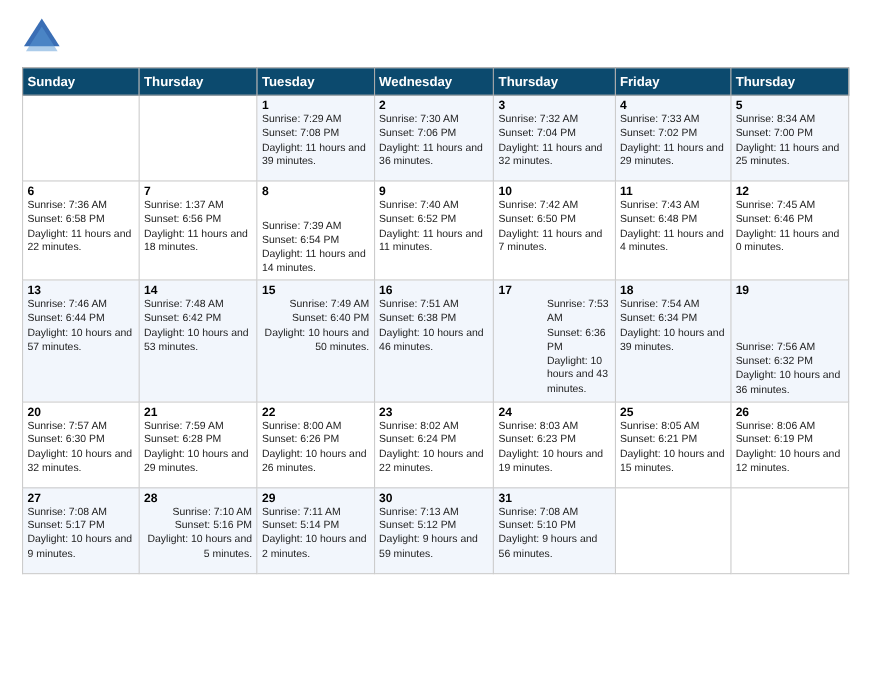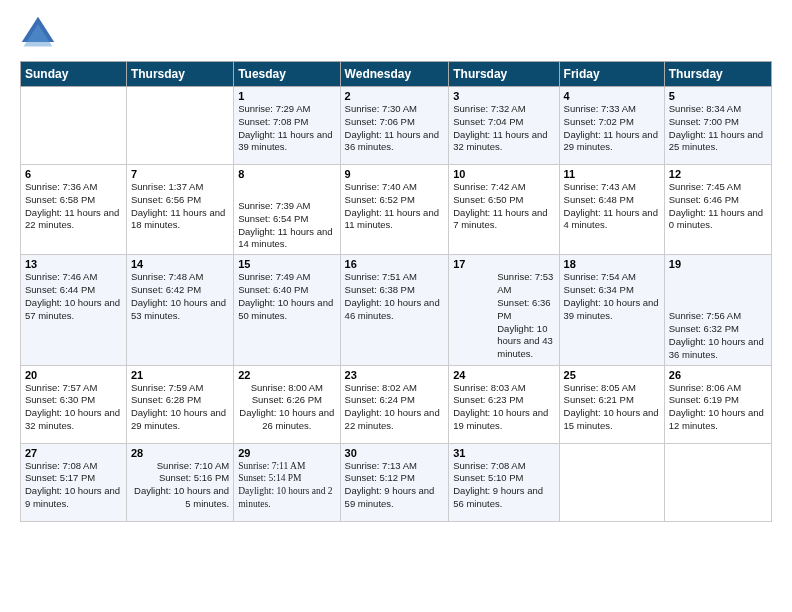--- a/index.html
+++ b/index.html
@@ -212,21 +212,21 @@
 Daylight: 10 hours and 57 minutes.</div>
           </td>
           <td>
             <span class="day-num">14</span>
             <div class="day-info" style="white-space: pre-line;">Sunrise: 7:48 AM
 Sunset: 6:42 PM
 Daylight: 10 hours and 53 minutes.</div>
           </td>
           <td>
             <span class="day-num">15</span>
-            <div class="day-info" style="white-space: pre-line;">Sunrise: 7:49 AM
+            <div class="day-info" style="white-space: pre-line; text-align: right;">Sunrise: 7:49 AM
 Sunset: 6:40 PM
 Daylight: 10 hours and 50 minutes.</div>
           </td>
           <td>
             <span class="day-num">16</span>
             <div class="day-info" style="white-space: pre-line;">Sunrise: 7:51 AM
 Sunset: 6:38 PM
 Daylight: 10 hours and 46 minutes.</div>
           </td>
           <td>
@@ -256,21 +256,21 @@
 Daylight: 10 hours and 32 minutes.</div>
           </td>
           <td>
             <span class="day-num">21</span>
             <div class="day-info" style="white-space: pre-line;">Sunrise: 7:59 AM
 Sunset: 6:28 PM
 Daylight: 10 hours and 29 minutes.</div>
           </td>
           <td>
             <span class="day-num">22</span>
-            <div class="day-info" style="white-space: pre-line; text-align: center;">Sunrise: 8:00 AM
+            <div class="day-info" style="white-space: pre-line;">Sunrise: 8:00 AM
 Sunset: 6:26 PM
 Daylight: 10 hours and 26 minutes.</div>
           </td>
           <td>
             <span class="day-num">23</span>
             <div class="day-info" style="white-space: pre-line;">Sunrise: 8:02 AM
 Sunset: 6:24 PM
 Daylight: 10 hours and 22 minutes.</div>
           </td>
           <td>
@@ -300,21 +300,21 @@
 Daylight: 10 hours and 9 minutes.</div>
           </td>
           <td>
             <span class="day-num">28</span>
             <div class="day-info" style="white-space: pre-line; text-align: right;">Sunrise: 7:10 AM
 Sunset: 5:16 PM
 Daylight: 10 hours and 5 minutes.</div>
           </td>
           <td>
             <span class="day-num">29</span>
-            <div class="day-info" style="white-space: pre-line; font-family: Liberation Serif, serif;">Sunrise: 7:11 AM
+            <div class="day-info" style="white-space: pre-line;">Sunrise: 7:11 AM
 Sunset: 5:14 PM
 Daylight: 10 hours and 2 minutes.</div>
           </td>
           <td>
             <span class="day-num">30</span>
             <div class="day-info" style="white-space: pre-line;">Sunrise: 7:13 AM
 Sunset: 5:12 PM
 Daylight: 9 hours and 59 minutes.</div>
           </td>
           <td>

